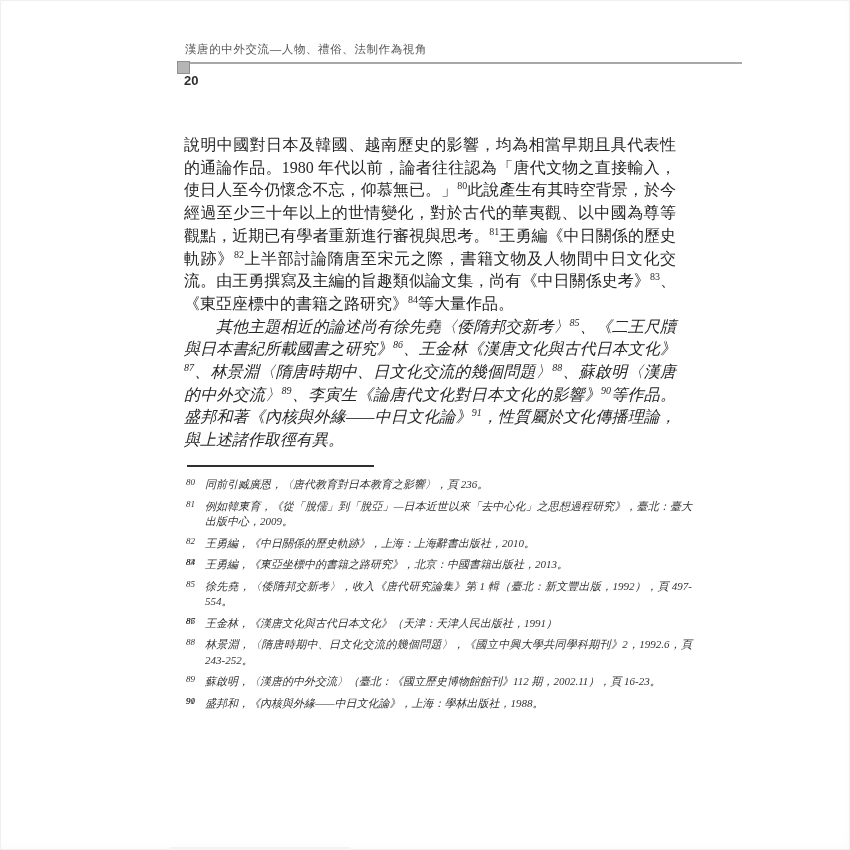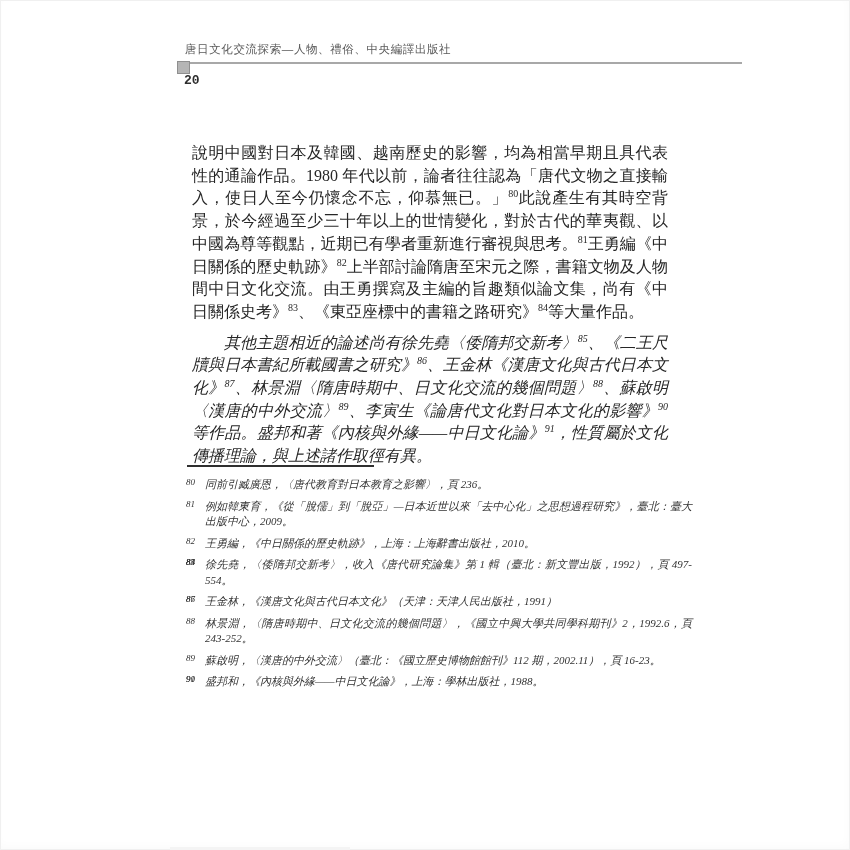--- a/index.html
+++ b/index.html
@@ -27,30 +27,30 @@
     width: 13px; height: 13px;
     background: #b5b5b5; border: 1px solid #8f8f8f;
     box-sizing: border-box;
   }
   .header-rule {
     position: absolute; left: 177px; top: 62px;
     width: 565px; height: 2px; background: #a8a8a8;
   }
   .page-number {
     position: absolute; left: 184px; top: 73px;
-    font-family: Liberation Mono, monospace;
+    font-family: Liberation Sans, sans-serif;
     font-size: 13px; font-weight: 600; color: #2e2e2e;
   }
   
   .body-text {
     position: absolute; left: 184px; top: 134px; width: 492px;
     font-size: 16px; line-height: 22.7px;
     color: #262626; text-align: justify;
   }
-  .body-text p { margin: 8px; }
+  .body-text p { margin: 0; }
   .body-text p.indent { text-indent: 2em; font-style: italic; }
   .body-text sup {
     font-size: 10px; line-height: 0; vertical-align: super;
     letter-spacing: 0;
   }
   
   .fn-separator {
     position: absolute; left: 187px; top: 465px;
     width: 187px; height: 2px; background: #2f2f2f;
   }
@@ -70,40 +70,40 @@
   .bottom-smudge {
     position: absolute; left: 170px; bottom: 0px; width: 180px; height: 3px;
     background: #f4f4f4;
   }
 </style>
 </head>
 <body>
 
 <div class="page">
 
-  <div class="running-title">唐日文化交流探索—人物、禮俗、中央編譯出版社</div>
+  <div class="running-title">漢唐的中外交流—人物、禮俗、法制作為視角</div>
 
   <div class="header-rule"></div>
   <div class="header-square"></div>
 
   <div class="page-number">20</div>
 
   <div class="body-text">
       <p class="">說明中國對日本及韓國、越南歷史的影響，均為相當早期且具代表性的通論作品。1980 年代以前，論者往往認為「唐代文物之直接輸入，使日人至今仍懷念不忘，仰慕無已。」<sup>80</sup>此說產生有其時空背景，於今經過至少三十年以上的世情變化，對於古代的華夷觀、以中國為尊等觀點，近期已有學者重新進行審視與思考。<sup>81</sup>王勇編《中日關係的歷史軌跡》<sup>82</sup>上半部討論隋唐至宋元之際，書籍文物及人物間中日文化交流。由王勇撰寫及主編的旨趣類似論文集，尚有《中日關係史考》<sup>83</sup>、《東亞座標中的書籍之路研究》<sup>84</sup>等大量作品。</p>
       <p class="indent">其他主題相近的論述尚有徐先堯〈倭隋邦交新考〉<sup>85</sup>、《二王尺牘與日本書紀所載國書之研究》<sup>86</sup>、王金林《漢唐文化與古代日本文化》<sup>87</sup>、林景淵〈隋唐時期中、日文化交流的幾個問題〉<sup>88</sup>、蘇啟明〈漢唐的中外交流〉<sup>89</sup>、李寅生《論唐代文化對日本文化的影響》<sup>90</sup>等作品。盛邦和著《內核與外緣——中日文化論》<sup>91</sup>，性質屬於文化傳播理論，與上述諸作取徑有異。</p>
     </div>
 
   <div class="fn-separator"></div>
 
   <div class="footnotes">
       <div class="footnote"><span class="fn-num">80</span><span>同前引臧廣恩，〈唐代教育對日本教育之影響〉，頁 236。</span></div>
       <div class="footnote"><span class="fn-num">81</span><span>例如韓東育，《從「脫儒」到「脫亞」—日本近世以來「去中心化」之思想過程研究》，臺北：臺大出版中心，2009。</span></div>
       <div class="footnote"><span class="fn-num">82</span><span>王勇編，《中日關係的歷史軌跡》，上海：上海辭書出版社，2010。</span></div>
       <div class="footnote"><span class="fn-num">83</span></div>
-      <div class="footnote"><span class="fn-num">84</span></div>
+      <div class="footnote"><span class="fn-num">84</span><span>王勇編，《東亞坐標中的書籍之路研究》，北京：中國書籍出版社，2013。</span></div>
       <div class="footnote"><span class="fn-num">85</span><span>徐先堯，〈倭隋邦交新考〉，收入《唐代研究論集》第 1 輯（臺北：新文豐出版，1992），頁 497-554。</span></div>
       <div class="footnote"><span class="fn-num">86</span></div>
       <div class="footnote"><span class="fn-num">87</span><span>王金林，《漢唐文化與古代日本文化》（天津：天津人民出版社，1991）</span></div>
       <div class="footnote"><span class="fn-num">88</span><span>林景淵，〈隋唐時期中、日文化交流的幾個問題〉，《國立中興大學共同學科期刊》2，1992.6，頁 243-252。</span></div>
       <div class="footnote"><span class="fn-num">89</span><span>蘇啟明，〈漢唐的中外交流〉（臺北：《國立歷史博物館館刊》112 期，2002.11），頁 16-23。</span></div>
       <div class="footnote"><span class="fn-num">90</span></div>
       <div class="footnote"><span class="fn-num">91</span><span>盛邦和，《內核與外緣——中日文化論》，上海：學林出版社，1988。</span></div>
     </div>
 
   <div class="bottom-smudge"></div>

